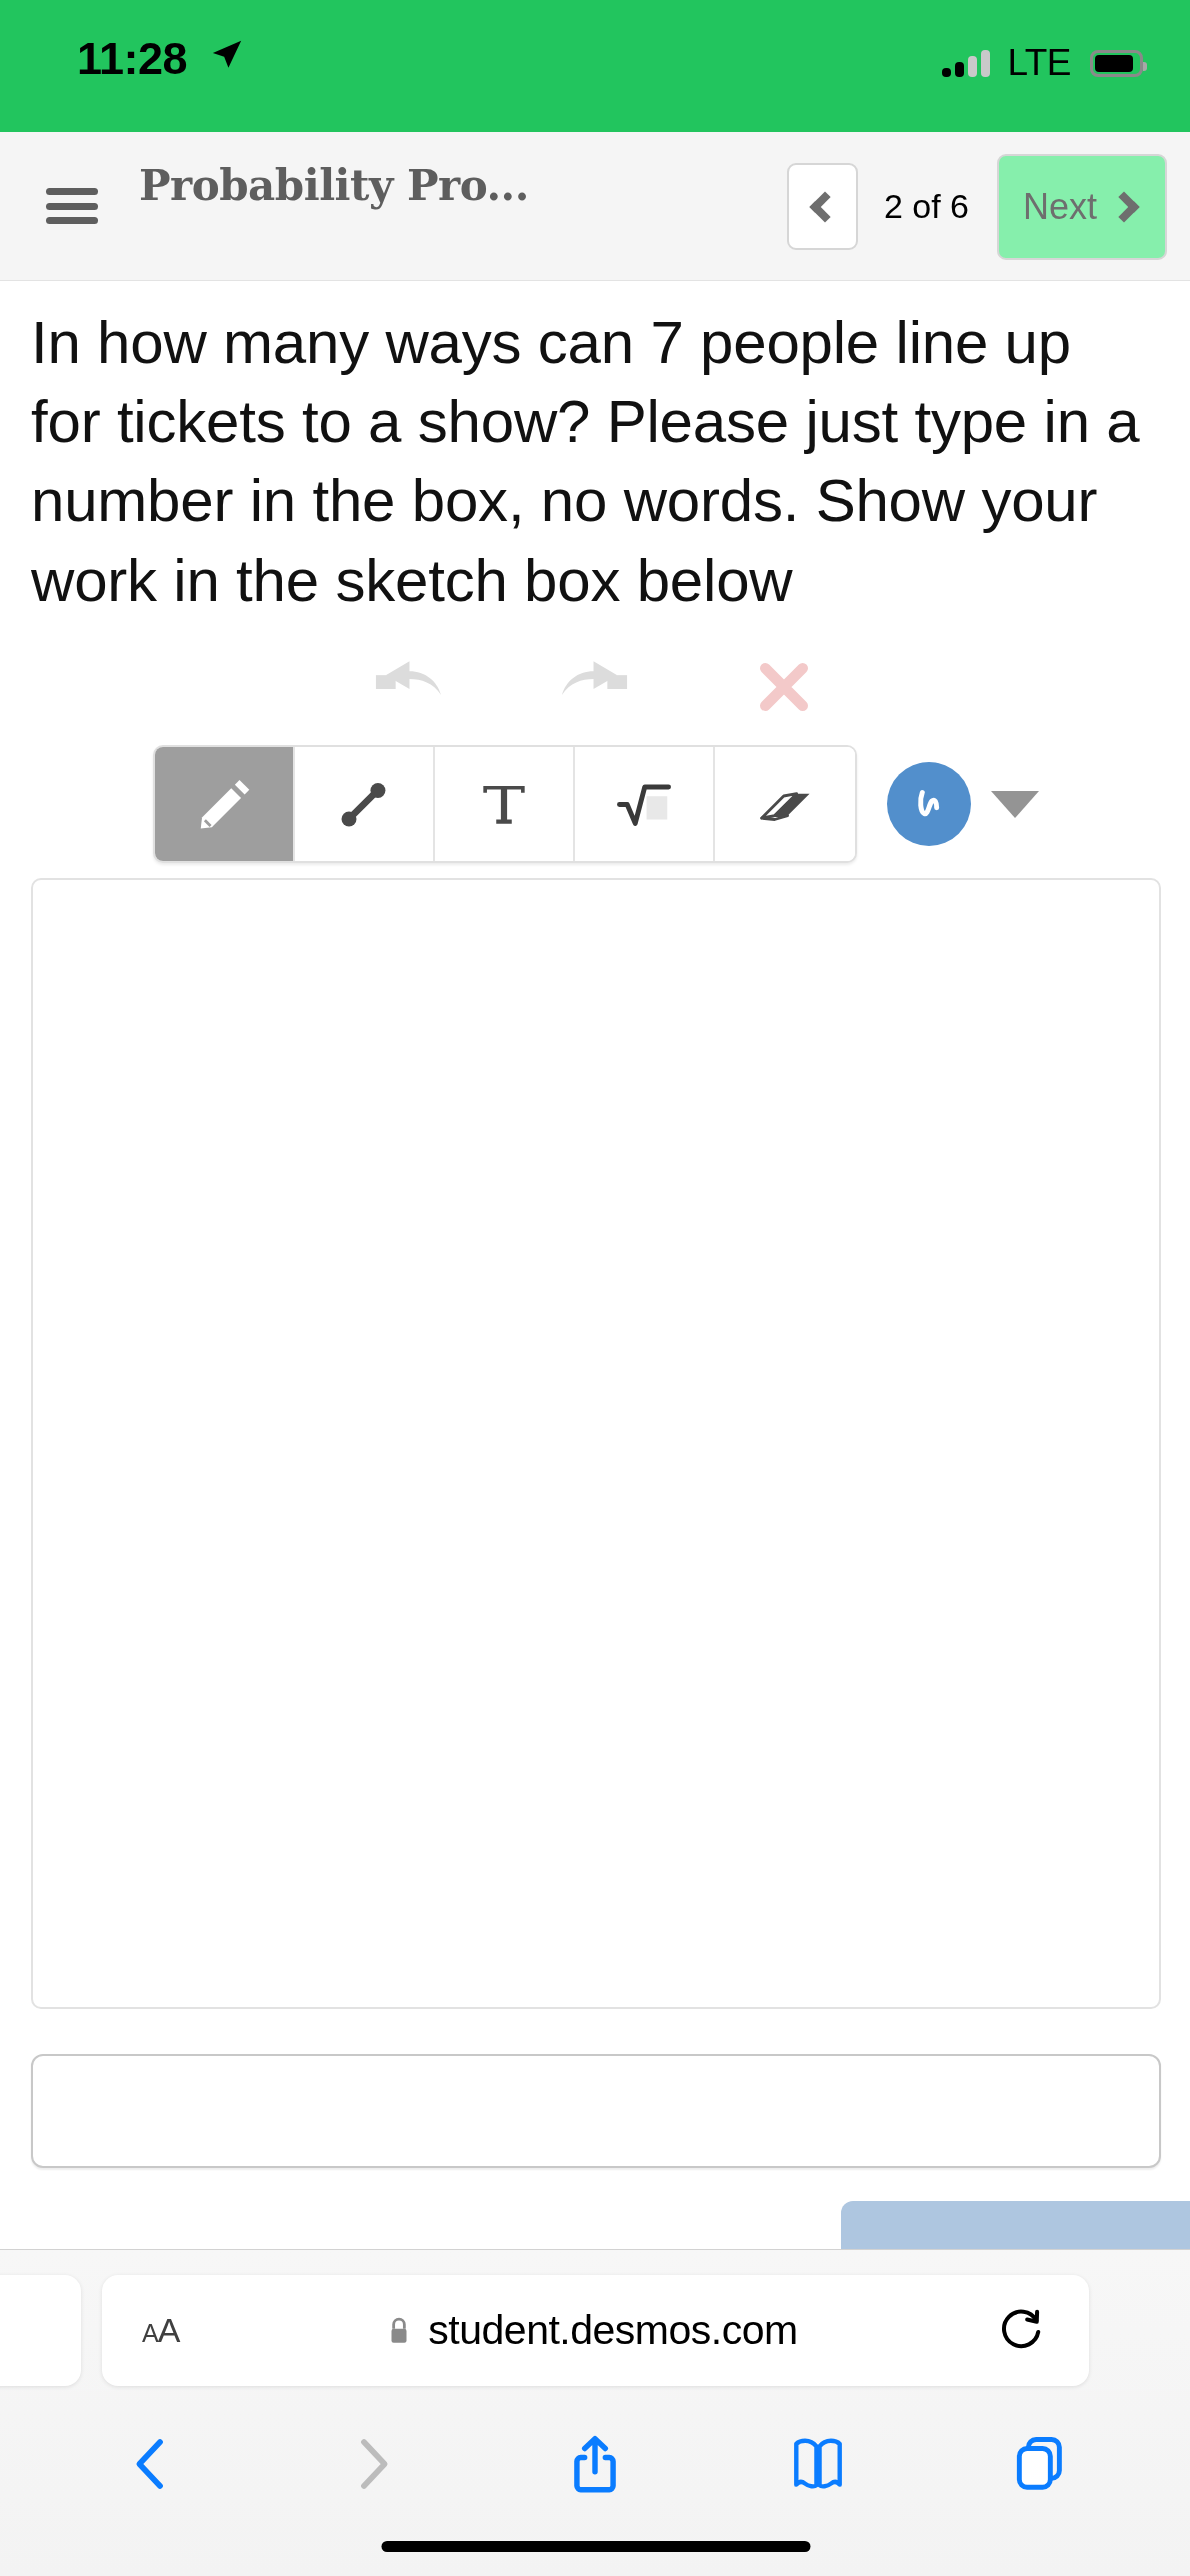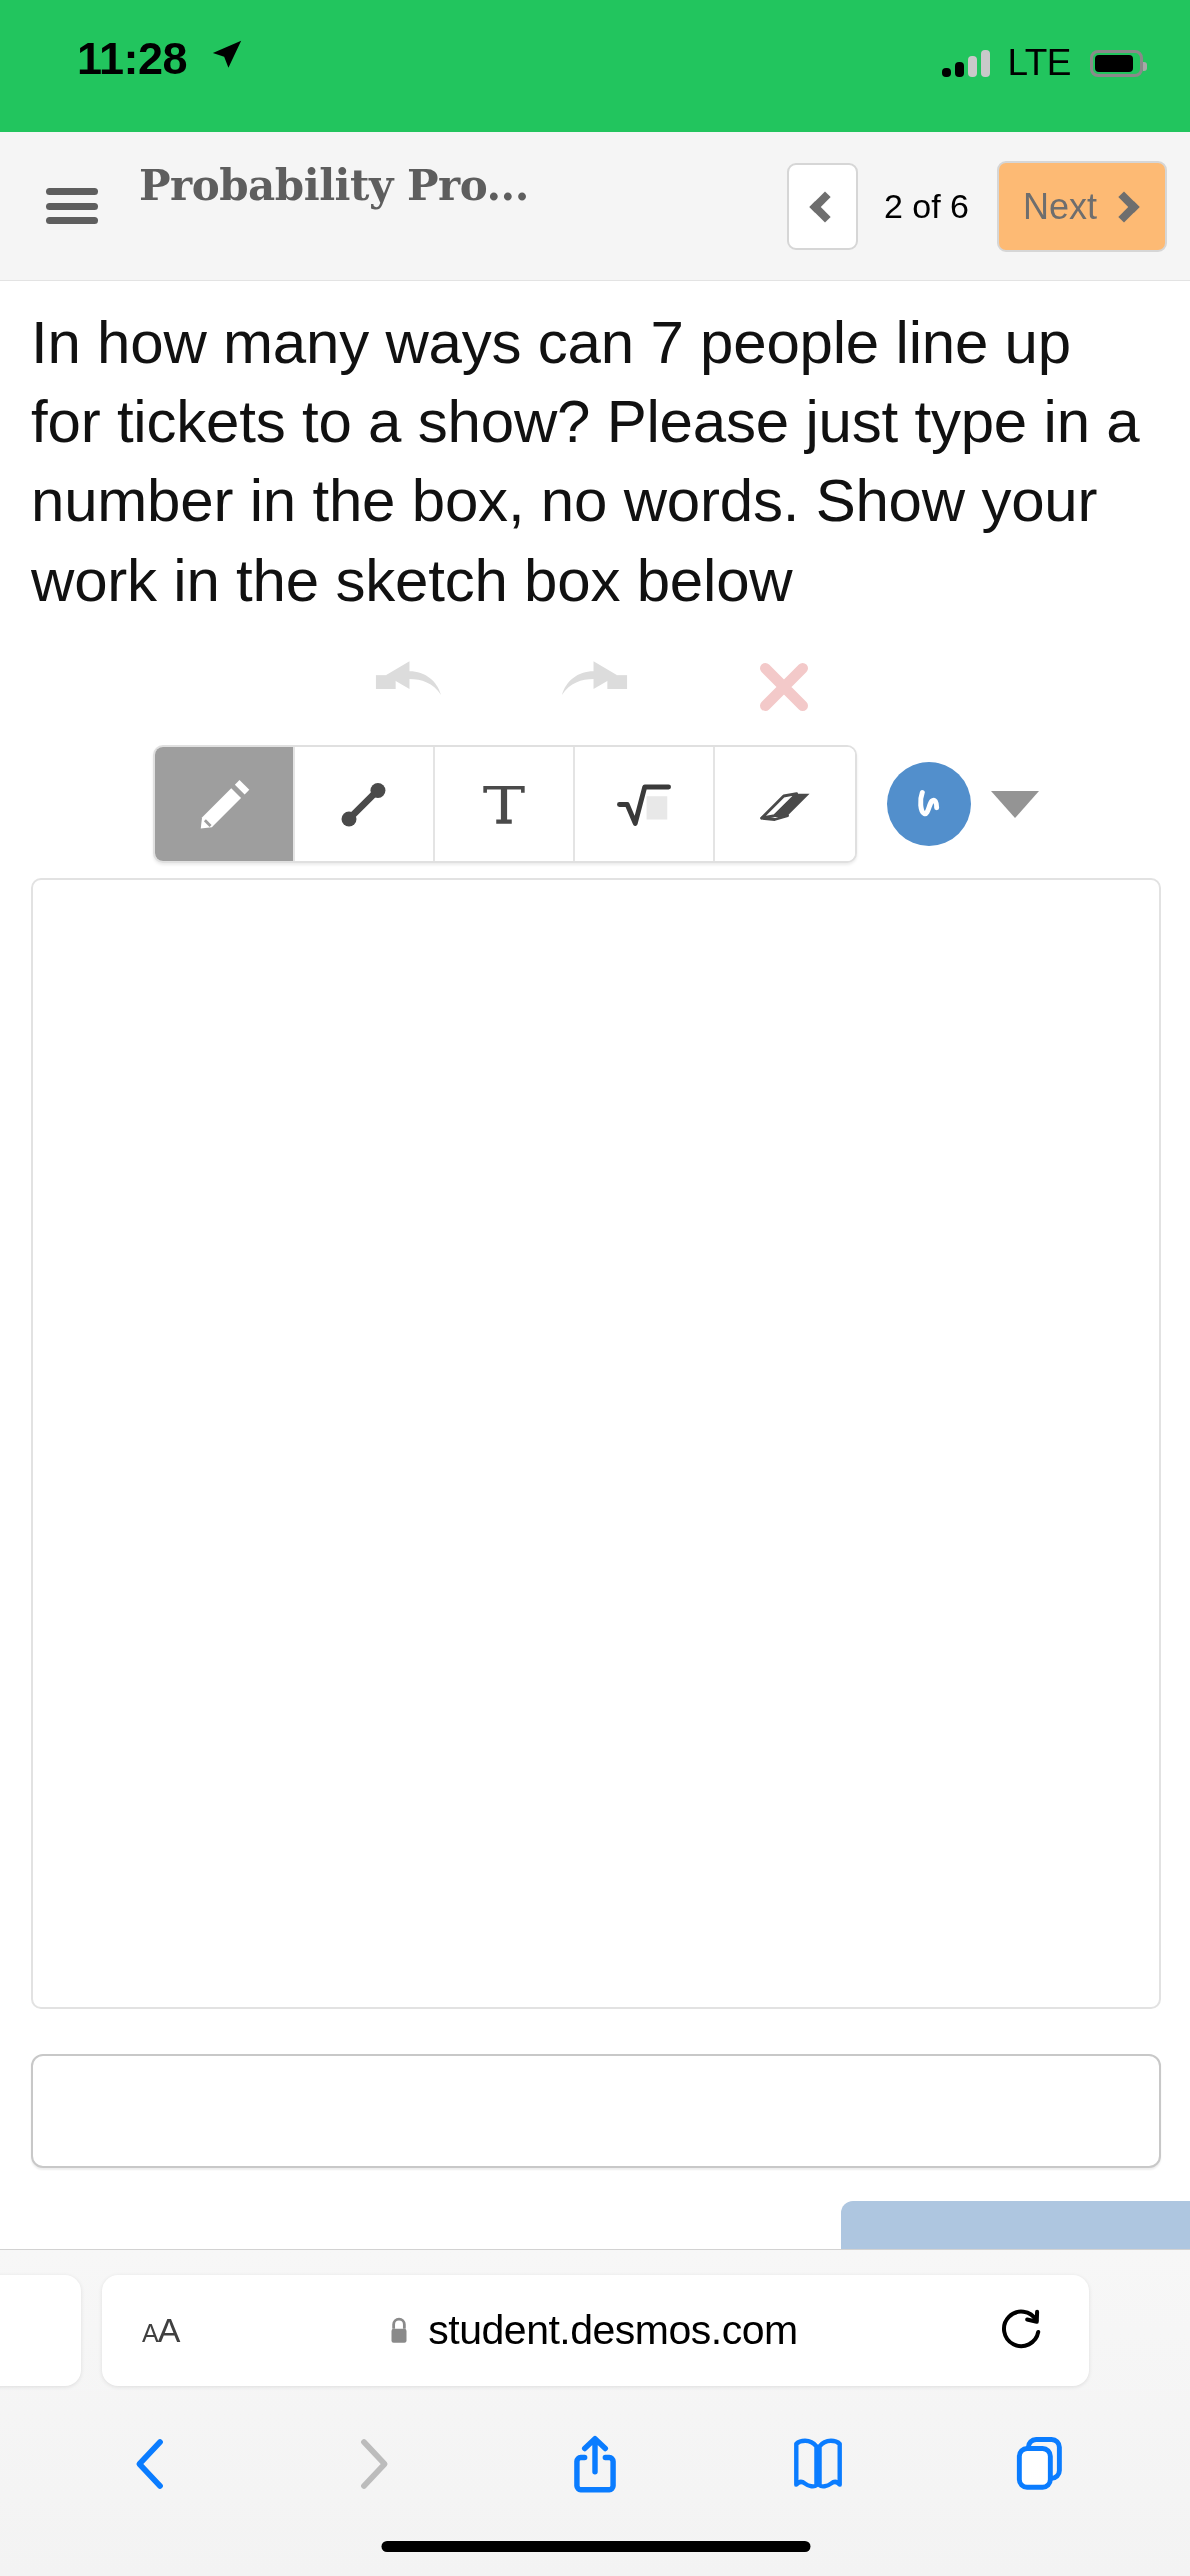--- a/index.html
+++ b/index.html
@@ -161,22 +161,22 @@
     align-items: center;
     justify-content: center;
   }
   .page-indicator {
     font-size: 34px;
     color: #000000;
     margin: 0 28px 0 26px;
     white-space: nowrap;
   }
   .btn-next {
-    height: 91px;
-    background: #fdba74;
+    height: 106px;
+    background: #86efac;
     border: 2px solid #d6d6d6;
     border-radius: 9px;
     display: flex;
     align-items: center;
     justify-content: center;
     gap: 16px;
     padding: 15px 24px;
     margin-right: 24px;
   }
   .btn-next-label {

